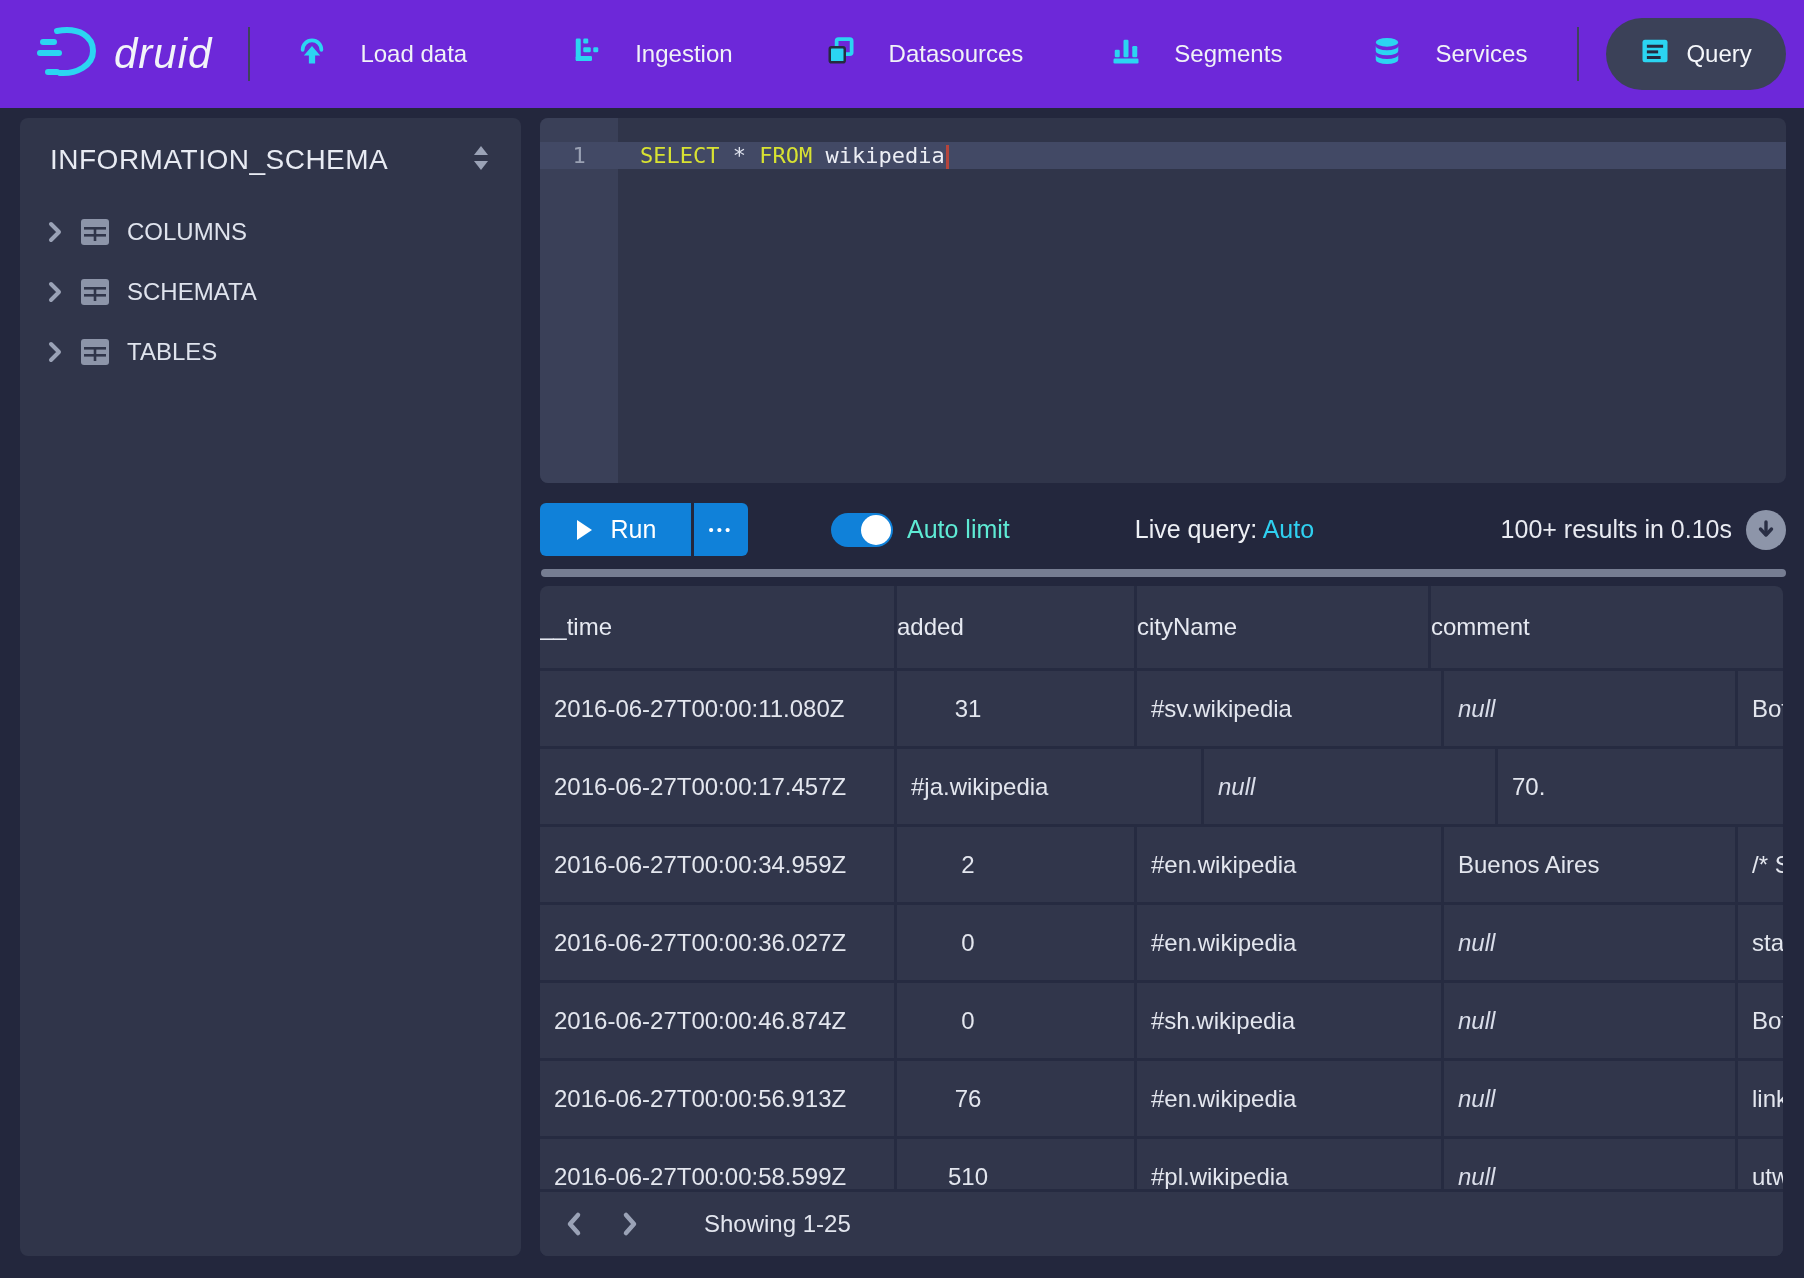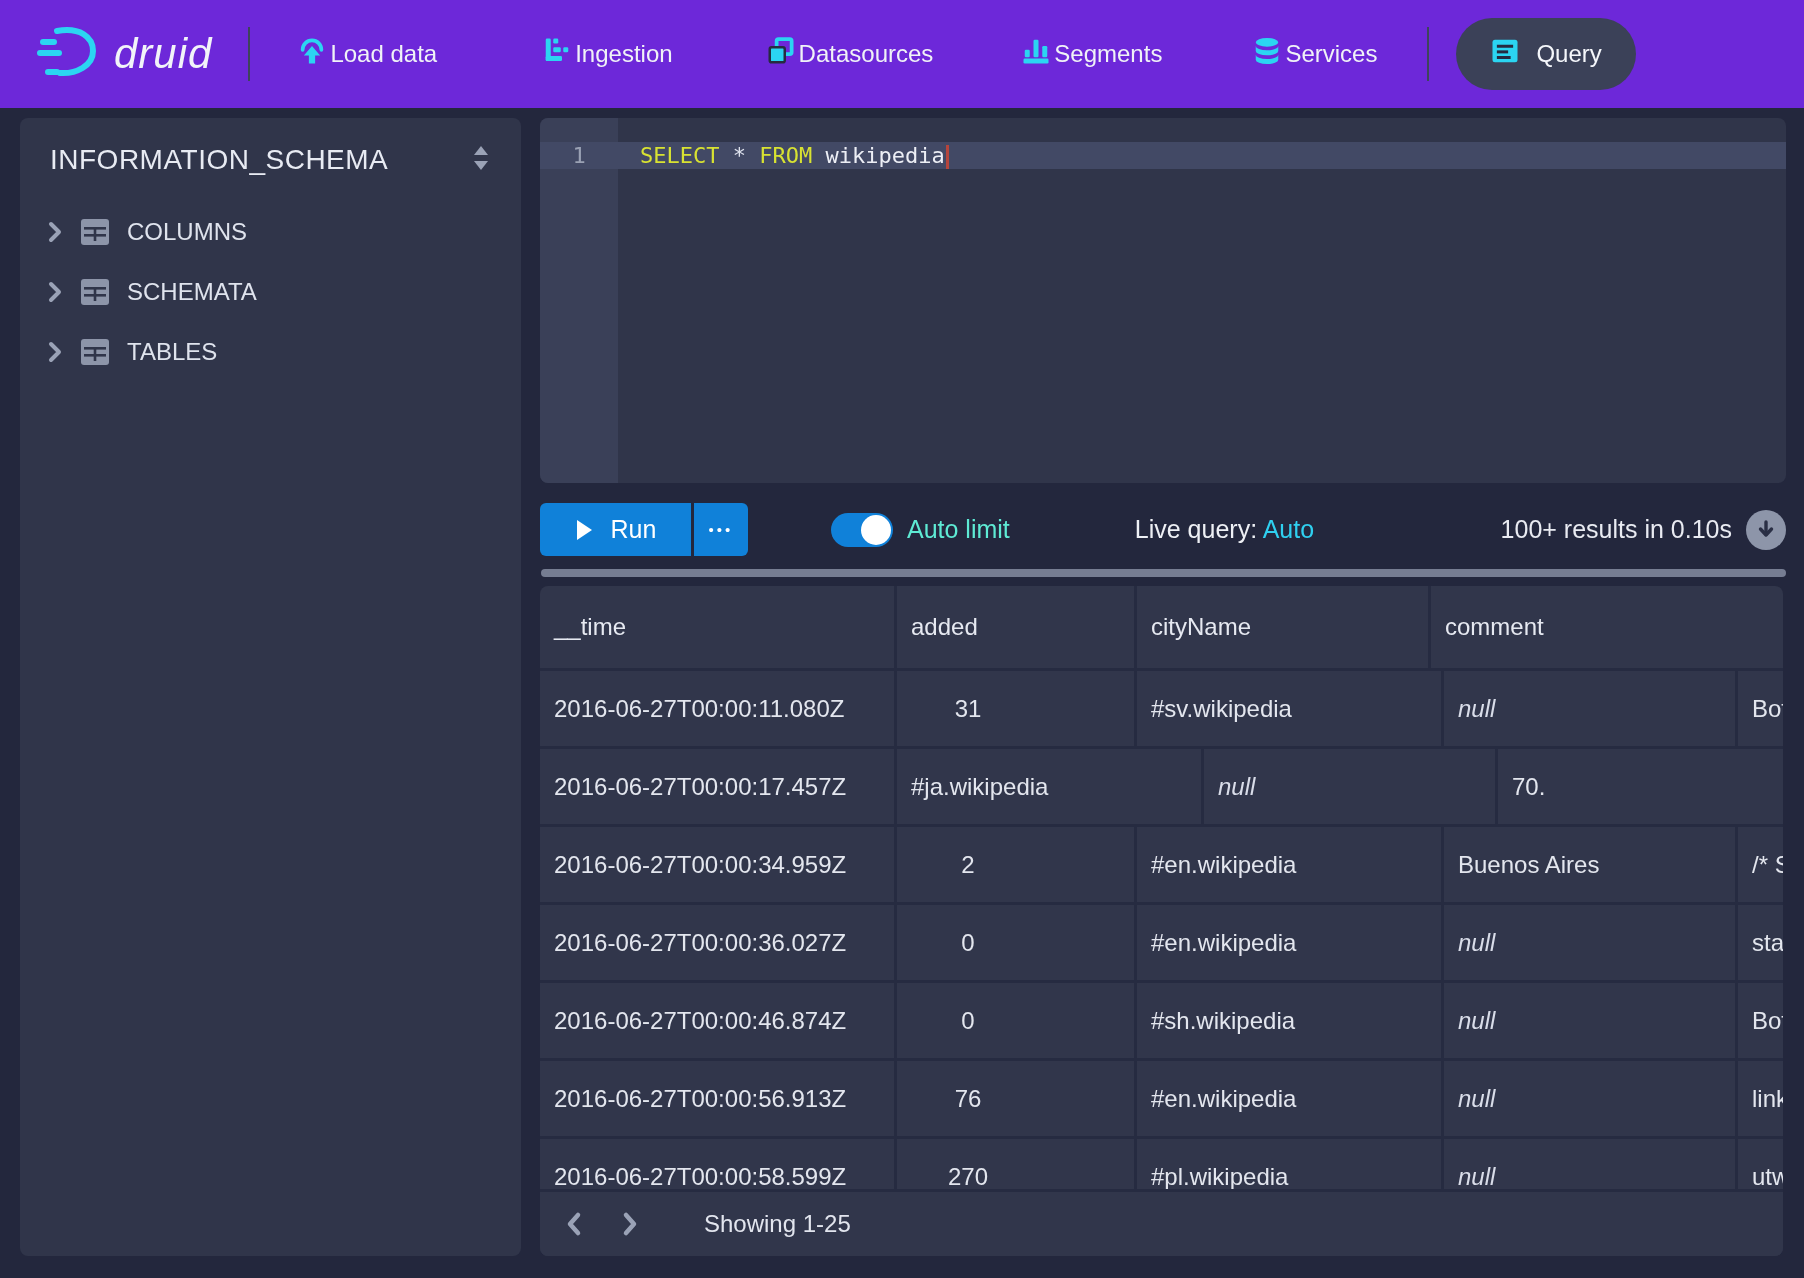--- a/index.html
+++ b/index.html
@@ -7,21 +7,21 @@
        font-family:"Liberation Sans",sans-serif;color:#e9ebf2;}
 
   
   .navbar{position:absolute;left:0;top:0;width:100%;height:108px;background:#6d28d9;
           display:flex;align-items:center;}
   .logo{display:flex;align-items:center;margin-left:36px;cursor:pointer;}
   .logo-text{font-size:42px;font-style:italic;font-weight:400;color:#f2f4f9;margin-left:14px;letter-spacing:1px;}
   .nav-sep{width:2px;height:54px;background:#3e445c;}
   .sep1{margin-left:36px;}
   .sep2{margin-left:50px;}
-  .nav-item{display:flex;align-items:center;gap:3px;color:#f0f2f7;font-size:24px;cursor:pointer;white-space:nowrap;}
+  .nav-item{display:flex;align-items:center;gap:33px;color:#f0f2f7;font-size:24px;cursor:pointer;white-space:nowrap;}
   .ni-load{margin-left:47px;}
   .ni-ingestion{margin-left:105px;}
   .ni-datasources{margin-left:93px;}
   .ni-segments{margin-left:88px;}
   .ni-services{margin-left:90px;}
   .nav-pill{margin-left:27px;display:flex;align-items:center;gap:16px;background:#3b4158;
             border-radius:36px;height:72px;padding:0 34px;color:#f5f7fb;font-size:24px;cursor:pointer;}
   .icon24{width:30px;height:30px;flex:0 0 auto;}
 
   
@@ -64,21 +64,21 @@
   .dl-btn{width:40px;height:40px;border-radius:50%;background:#8d95a9;border:none;display:flex;
           align-items:center;justify-content:center;cursor:pointer;}
 
   
   .hscroll{position:absolute;left:541px;top:569px;width:1245px;height:8px;background:#767d92;border-radius:4px;cursor:pointer;}
 
   
   .results{position:absolute;left:540px;top:586px;width:1243px;height:670px;background:#31364b;
            border-radius:8px;overflow:hidden;}
   .thead{display:flex;height:82px;border-bottom:3px solid #262b41;width:1598px;}
-  .th{display:flex;align-items:center;padding-left:14px;box-sizing:border-box;font-size:24px;color:#e6e9f1;
+  .th{display:flex;align-items:center;box-sizing:border-box;font-size:24px;color:#e6e9f1;
       border-right:3px solid #262b41;cursor:pointer;}
   .tr{display:flex;height:75px;border-bottom:3px solid #262b41;width:1598px;}
   .td{display:flex;align-items:center;padding-left:14px;box-sizing:border-box;font-size:24px;color:#e3e6ee;
       border-right:3px solid #262b41;white-space:nowrap;overflow:hidden;cursor:pointer;}
   .col-0{width:357px;flex:0 0 auto;}
   .col-1{width:240px;flex:0 0 auto;}
   .col-2{width:307px;flex:0 0 auto;}
   .col-3{width:294px;flex:0 0 auto;}
   .col-4{width:400px;flex:0 0 auto;border-right:none;}
   .td.num{justify-content:center;padding-left:0;padding-right:95px;}
@@ -319,21 +319,21 @@
         </div>
         <div class="tr">
           <div class="td col-0">2016-06-27T00:00:56.913Z</div>
           <div class="td col-1 num">76</div>
           <div class="td col-2">#en.wikipedia</div>
           <div class="td col-3 null-val">null</div>
           <div class="td col-4">link</div>
         </div>
         <div class="tr">
           <div class="td col-0">2016-06-27T00:00:58.599Z</div>
-          <div class="td col-1 num">270</div>
+          <div class="td col-1 num">510</div>
           <div class="td col-2">#pl.wikipedia</div>
           <div class="td col-3 null-val">null</div>
           <div class="td col-4">utw</div>
         </div>
       </div>
     <div class="tfoot">
       <button class="page-btn pb-prev">
         <svg width="26" height="26" viewBox="0 0 26 26" fill="none" stroke="#9aa2b6" stroke-width="4.5" stroke-linecap="round" stroke-linejoin="round">
             <path d="M16 4 L8 13 L16 22"></path>
           </svg>

